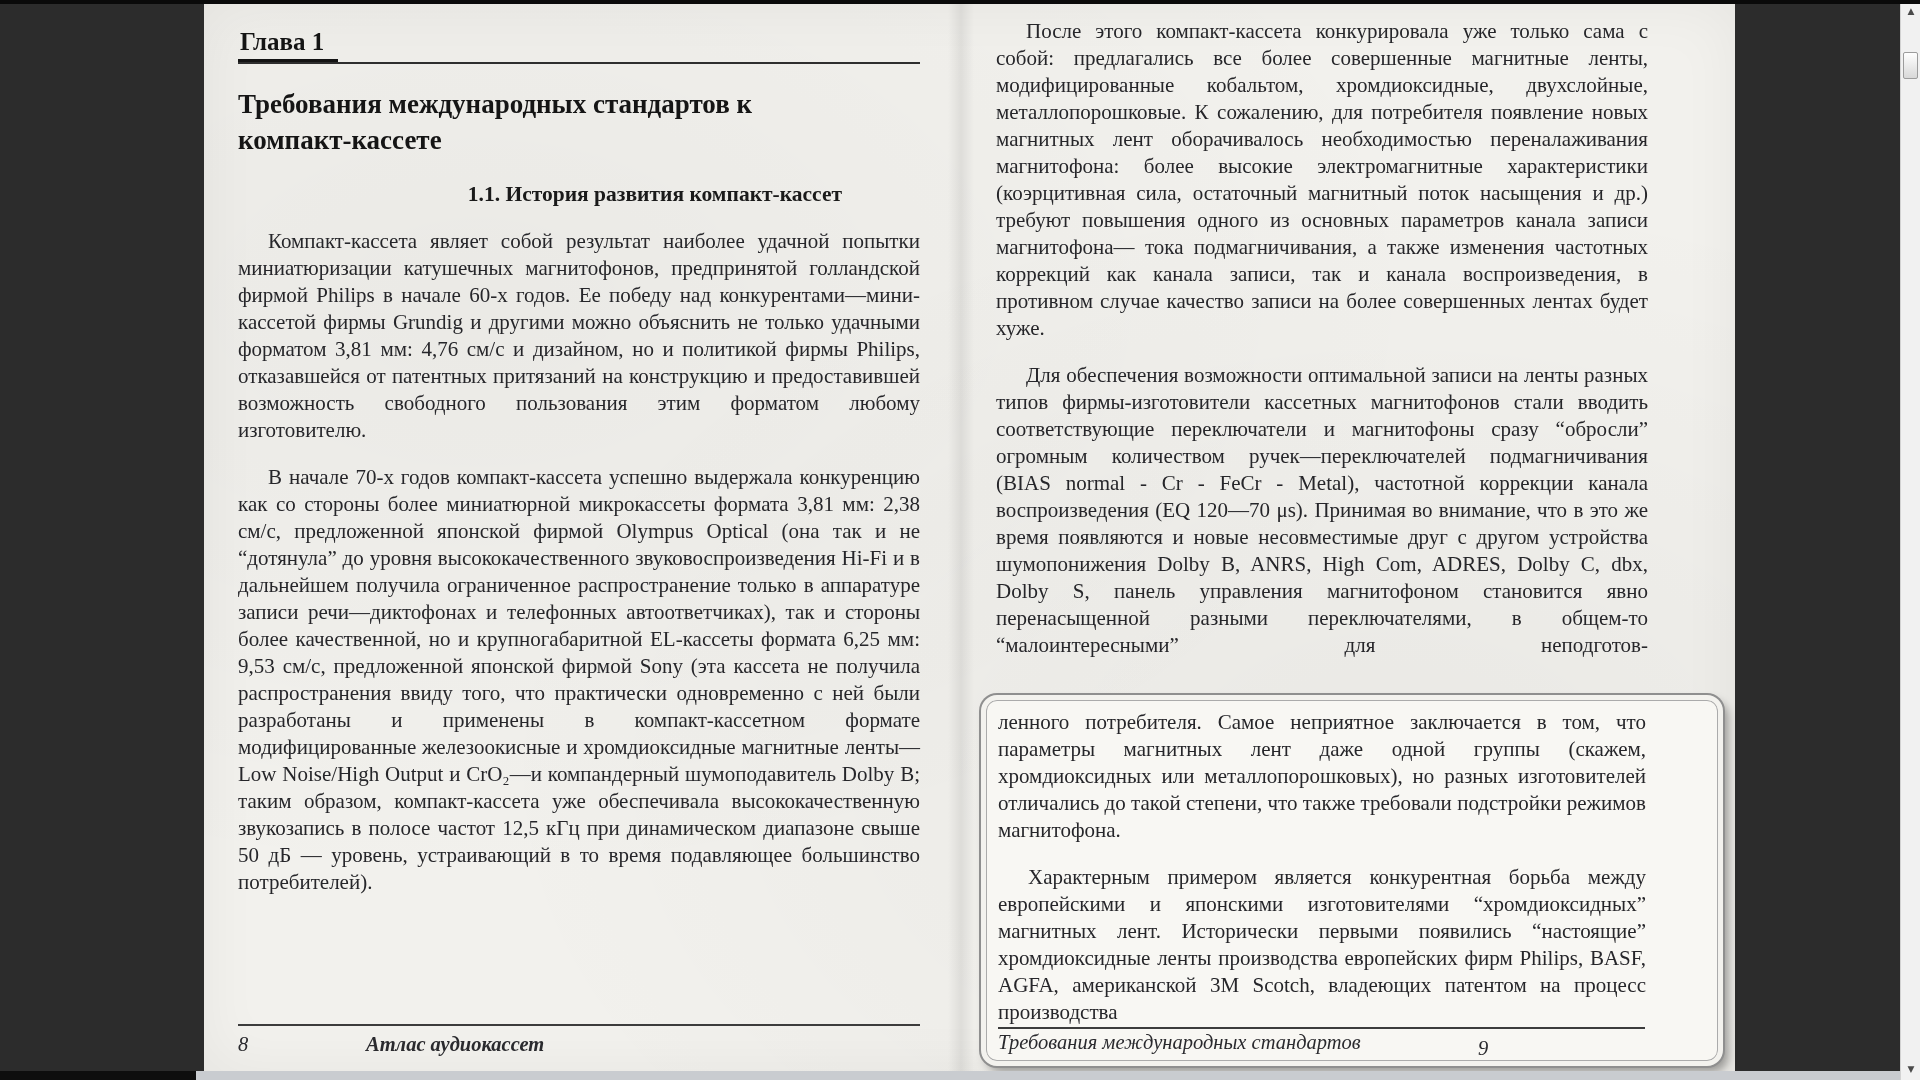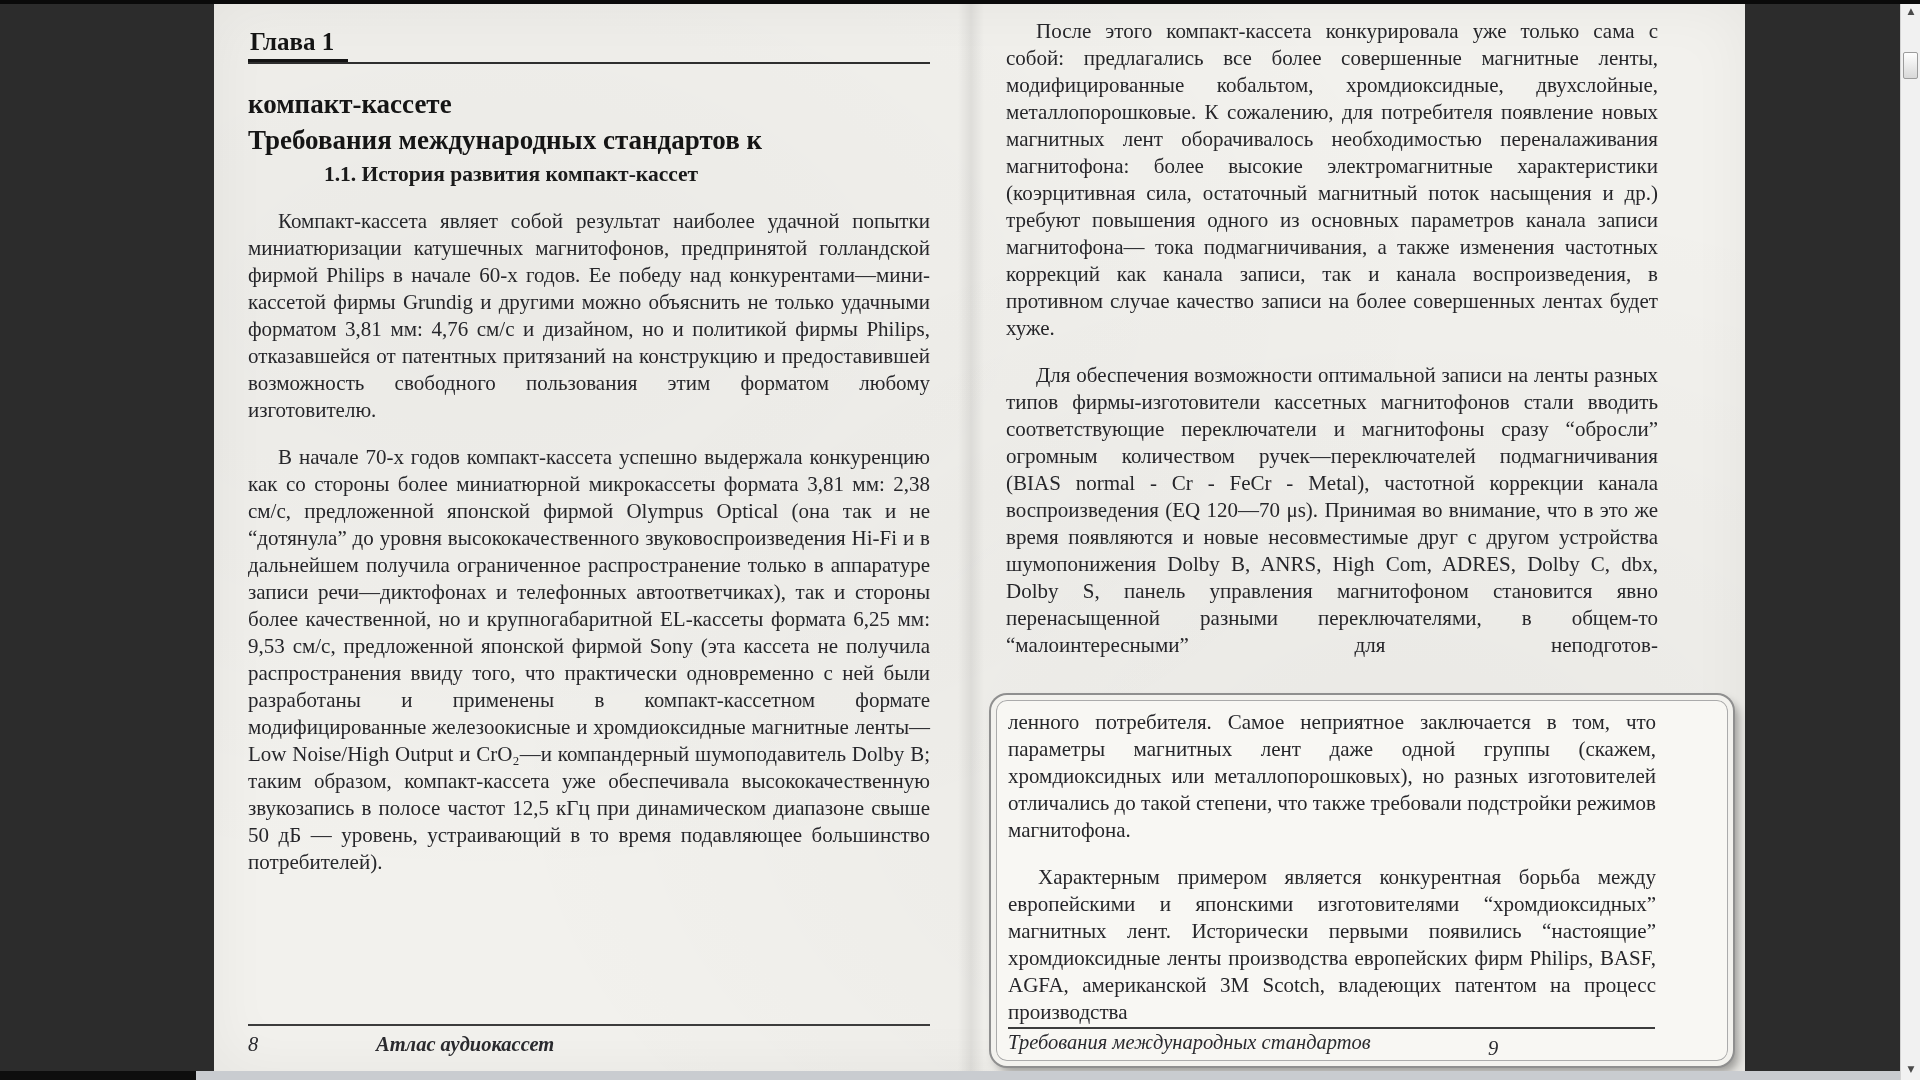--- a/index.html
+++ b/index.html
@@ -3,21 +3,21 @@
 <meta charset="utf-8">
 <style>
   * { margin:0; padding:0; box-sizing:border-box; }
   html,body { width:1920px; height:1080px; overflow:hidden; }
   body { background:#2c2c2c; font-family:"Liberation Serif", serif; }
   #screen { position:relative; width:1920px; height:1080px; }
 
   .top-edge { position:absolute; left:0; top:0; width:1920px; height:4px; background:#0a0a0a; }
 
   .page-spread {
-    position:absolute; left:214px; top:4px; width:1531px; height:1067px;
+    position:absolute; left:204px; top:4px; width:1531px; height:1067px;
     background:
       radial-gradient(ellipse at 18% 28%, rgba(0,0,0,0.03), transparent 55%),
       radial-gradient(ellipse at 78% 72%, rgba(0,0,0,0.035), transparent 55%),
       #f2f1ed;
     box-shadow: inset 0 0 60px rgba(0,0,0,0.05);
   }
   .gutter {
     position:absolute; left:744px; top:0; width:26px; height:100%;
     background:linear-gradient(to right, rgba(0,0,0,0), rgba(0,0,0,0.07) 50%, rgba(0,0,0,0));
   }
@@ -26,22 +26,22 @@
   .left-col  { left:34px;  top:24px; width:682px; }
   .right-col { left:792px; top:14px; width:652px; }
 
   .chapter-row { border-bottom:2px solid #2e2e2e; padding-bottom:2px; }
   .chapter-label {
     display:inline-block; font-size:25px; font-weight:bold; color:#141414;
     border-bottom:3px solid #141414; padding:0 14px 3px 2px; margin-bottom:-2px;
   }
   .page-title { margin-top:22px; font-size:27px; font-weight:bold; line-height:36px; color:#151515; }
   .section-heading {
-    margin-top:4px; font-size:21.5px; font-weight:bold; color:#1a1a1a;
-    text-align:center; position:relative; left:-78px;
+    margin-top:24px; font-size:21.5px; font-weight:bold; color:#1a1a1a;
+    text-align:right; position:relative; left:-78px;
   }
   .para {
     font-size:21px; line-height:27px; text-align:justify; text-indent:30px; color:#26262a;
   }
   .para.no-indent { text-indent:0; }
   .para.force-justify { text-align-last:justify; }
   .p-first { margin-top:21px; }
   .p-next  { margin-top:20px; }
 
   .page-footer {
@@ -90,22 +90,22 @@
 <div id="screen">
 
   <div class="page-spread">
     <div class="gutter"></div>
 
     <div class="col left-col">
       <div class="chapter-row">
         <span class="chapter-label">Глава 1</span>
       </div>
       <div class="page-title">
+        <div>Требования международных стандартов к</div>
         <div>компакт-кассете</div>
-        <div>Требования международных стандартов к</div>
       </div>
       <div class="section-heading">1.1. История развития компакт-кассет</div>
       <div class="para p-first">Компакт-кассета являет собой результат наиболее удачной попытки миниатюризации катушечных магнитофонов, предпринятой голландской фирмой Philips в начале 60-х годов. Ее победу над конкурентами—мини-кассетой фирмы Grundig и другими можно объяснить не только удачными форматом 3,81 мм: 4,76 см/с и дизайном, но и политикой фирмы Philips, отказавшейся от патентных притязаний на конструкцию и предоставившей возможность свободного пользования этим форматом любому изготовителю.</div>
       <div class="para p-next">В начале 70-х годов компакт-кассета успешно выдержала конкуренцию как со стороны более миниатюрной микрокассеты формата 3,81 мм: 2,38 см/с, предложенной японской фирмой Olympus Optical (она так и не “дотянула” до уровня высококачественного звуковоспроизведения Hi-Fi и в дальнейшем получила ограниченное распространение только в аппаратуре записи речи—диктофонах и телефонных автоответчиках), так и стороны более качественной, но и крупногабаритной EL-кассеты формата 6,25 мм: 9,53 см/с, предложенной японской фирмой Sony (эта кассета не получила распространения ввиду того, что практически одновременно с ней были разработаны и применены в компакт-кассетном формате модифицированные железоокисные и хромдиоксидные магнитные ленты— Low Noise/High Output и CrO₂—и компандерный шумоподавитель Dolby B; таким образом, компакт-кассета уже обеспечивала высококачественную звукозапись в полосе частот 12,5 кГц при динамическом диапазоне свыше 50 дБ — уровень, устраивающий в то время подавляющее большинство потребителей).</div>
     </div>
 
     <div class="page-footer footer-left">
       <span class="footer-num">8</span>
       <span class="footer-title-center">Атлас аудиокассет</span>
     </div>

